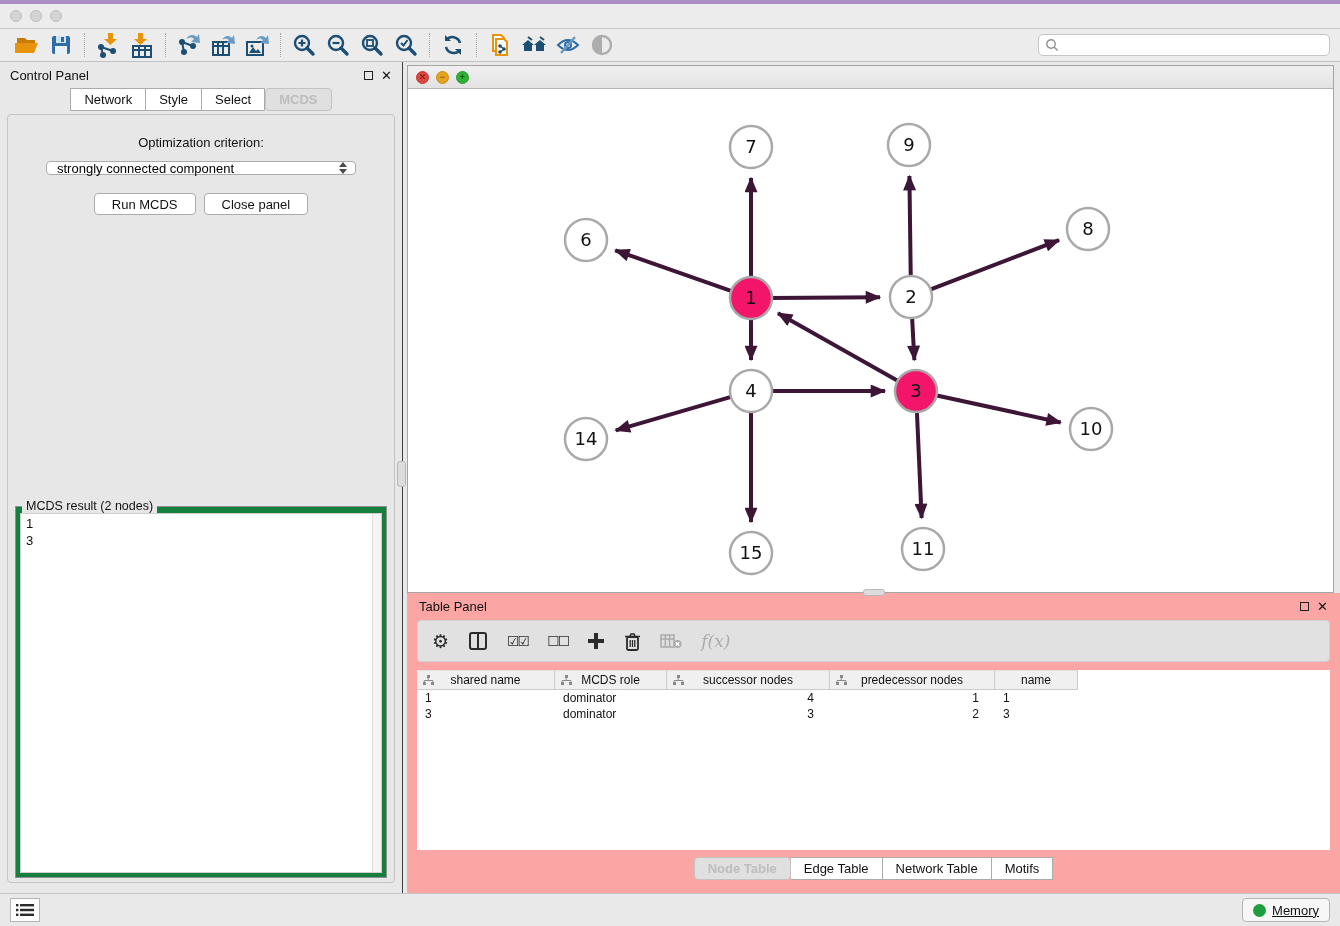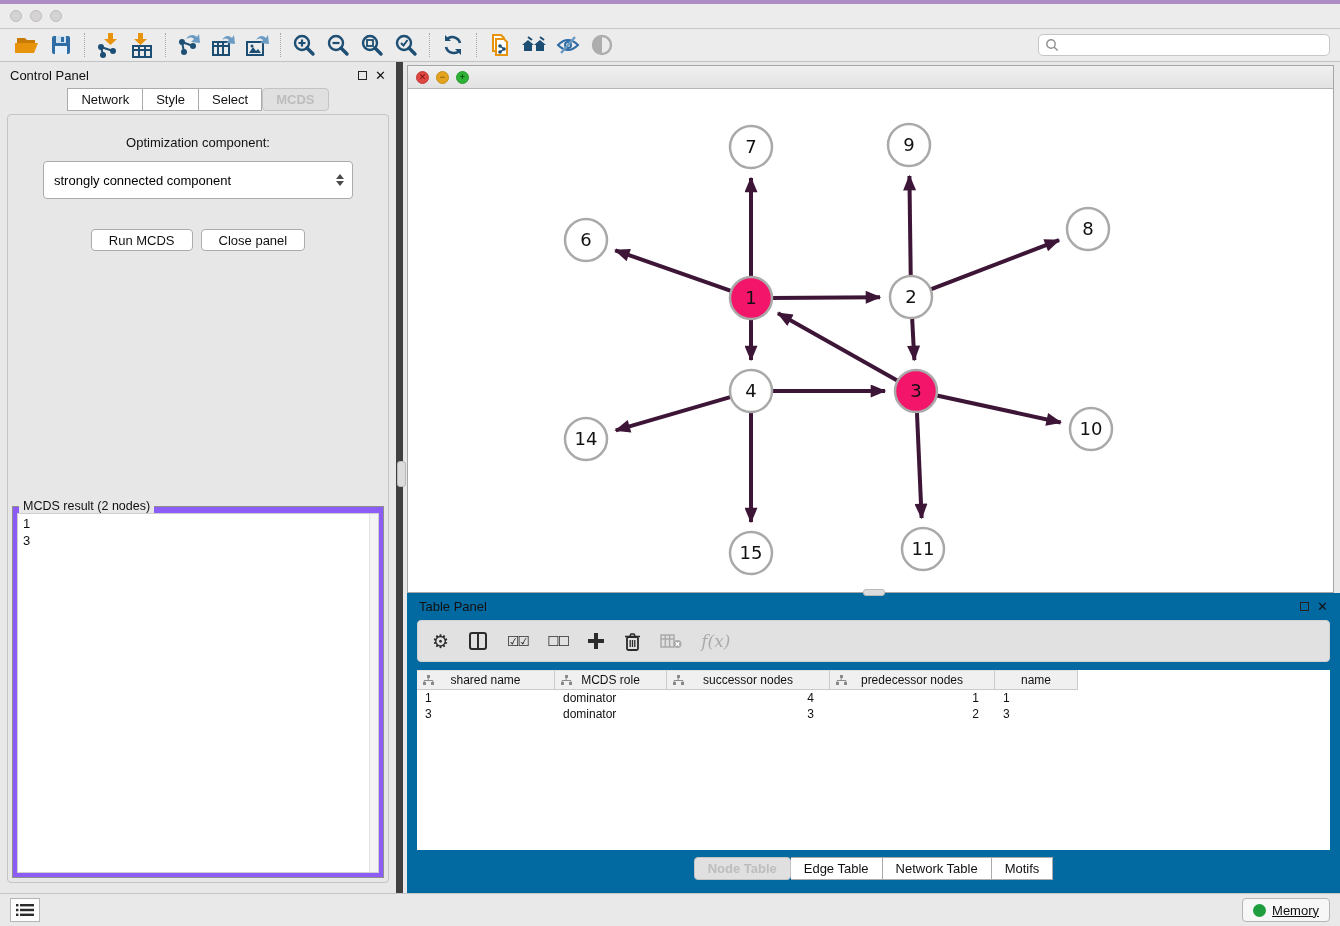--- a/index.html
+++ b/index.html
@@ -15,59 +15,59 @@
   
   .toolbar { position:absolute; left:0; top:29px; width:1340px; height:33px; background:#ECECEC; border-bottom:1px solid #C2C2C2; display:flex; align-items:center; padding:0 10px; }
   .tb-btn { width:34px; height:28px; display:flex; align-items:center; justify-content:center; cursor:default; }
   .tb-btn svg { display:block; }
   .tb-sep { width:1px; height:24px; margin:0 6px; border-left:1px dotted #A9A9A9; }
   .search-wrap { margin-left:auto; display:flex; align-items:center; }
   .search-box { width:292px; height:22px; border:1px solid #C6C6C6; border-radius:5px; background:#fff; display:flex; align-items:center; padding:0 6px; }
   .search-box input { border:none; outline:none; flex:1; font-size:12px; background:transparent; margin-left:4px; }
 
   
-  .control-panel { position:absolute; left:0; top:62px; width:403px; height:831px; background:#E8E8E8; border-right:7px solid #404040; }
+  .control-panel { position:absolute; left:0; top:62px; width:403px; height:831px; background:#E8E8E8; border-right:1px solid #404040; }
   .cp-header { height:26px; display:flex; align-items:center; padding:0 10px; }
   .cp-header .cp-title { font-size:13px; color:#111; }
   .panel-header-icons { margin-left:auto; display:flex; align-items:center; gap:8px; }
   .ic-max { width:9px; height:9px; border:1.5px solid #222; display:inline-block; }
   .ic-close { font-size:13px; font-weight:bold; color:#111; line-height:1; }
   .cp-tabs { display:flex; justify-content:center; position:relative; z-index:2; }
   .tab { font-size:13px; padding:3px 13px; background:#fff; border:1px solid #ABABAB; border-left:none; color:#111; cursor:default; }
   .tab:first-child { border-left:1px solid #ABABAB; }
   .tab.active { background:#E0E0E0; color:#BDBDBD; border:1px solid #C3C3C3; border-radius:4px;font-weight:bold; }
   .cp-content { position:absolute; left:7px; right:7px; top:52px; bottom:10px; background:#E7E7E7; border:1px solid #C4C4C4; border-radius:4px; display:flex; flex-direction:column; align-items:center; }
   .opt-label { margin-top:20px; font-size:13px; color:#111; }
-  .dropdown { margin-top:11px; width:310px; height:38px; background:#fff; border:1px solid #ABABAB; border-radius:4px; display:flex; align-items:center; padding:0 8px 0 10px; font-size:13px; }
+  .dropdown { margin-top:11px; width:310px; height:14px; background:#fff; border:1px solid #ABABAB; border-radius:4px; display:flex; align-items:center; padding:0 8px 0 10px; font-size:13px; }
   .dd-stepper { margin-left:auto; display:flex; flex-direction:column; gap:2px; }
   .dd-stepper span { width:0; height:0; border-left:4px solid transparent; border-right:4px solid transparent; }
   .dd-up { border-bottom:5px solid #4A4A4A; }
   .dd-down { border-top:5px solid #4A4A4A; }
-  .cp-buttons { margin-top:30px; display:flex; gap:8px;text-align:center; }
+  .cp-buttons { margin-top:18px; display:flex; gap:8px;text-align:center; }
   .btn { height:22px; padding:0 17px; background:#fff; border:1px solid #ABABAB; border-radius:4px; font-size:13px; color:#111; display:flex; align-items:center; cursor:default; }
-  .result-group { margin-top:auto; margin-bottom:4px; width:372px; height:372px; border:1px solid #8F8F8F; position:relative; background:#8b5cf6; }
+  .result-group { margin-top:auto; margin-bottom:4px; width:372px; height:372px; border:1px solid #8F8F8F; position:relative; background:#15803d; }
   .result-legend { position:absolute; top:-8px; left:6px; background:#E7E7E7; padding:0 4px; font-size:12.5px; color:#111; }
   .result-text { position:absolute; left:4px; right:4px; top:6px; bottom:4px; background:#fff; border:1px solid #CFCFCF; font-size:13px; line-height:17px; padding:1px 5px; white-space:pre; color:#111; }
   .result-scroll { position:absolute; right:0; top:0; bottom:0; width:9px; background:#F4F4F4; border-left:1px solid #E2E2E2; }
   .v-split-handle { position:absolute; left:397px; top:461px; width:9px; height:26px; background:#DCDCDC; border:1px solid #B9B9B9; border-radius:3px; z-index:5; }
 
   
   .network-window { position:absolute; left:407px; top:65px; width:927px; height:528px; border:1px solid #A6A6A6; background:#fff; }
   .nw-titlebar { height:23px; background:linear-gradient(#F0F0F0,#E2E2E2); border-bottom:1px solid #B5B5B5; display:flex; align-items:center; position:relative; }
   .nw-lights { display:flex; gap:7px; margin-left:8px; }
   .nwl { width:13px; height:13px; border-radius:50%; display:flex; align-items:center; justify-content:center; font-size:9px; font-weight:bold; line-height:1; }
   .nwl.red { background:#DE4642; border:1px solid #C03B36; color:#7E120E; }
   .nwl.yellow { background:#E3A31F; border:1px solid #C78F18; color:#8F5F00; }
   .nwl.green { background:#2EB137; border:1px solid #27992F; color:#0C5D12; }
   .nw-title { position:absolute; left:0; right:0; text-align:center; font-size:13px; color:#111; }
   .nw-canvas { position:relative; width:100%; height:503px; background:#fff; }
   .h-split-handle { position:absolute; left:455px; bottom:-4px; width:22px; height:7px; background:#DCDCDC; border:1px solid #B9B9B9; border-radius:3px; z-index:5; }
 
   
-  .table-panel { position:absolute; left:407px; top:593px; width:933px; height:300px; background:#0369a1; }
+  .table-panel { position:absolute; left:407px; top:593px; width:933px; height:300px; background:#fca5a5; }
   .tp-header { height:27px; display:flex; align-items:center; padding:0 12px; }
   .tp-header .tp-title { font-size:13px; color:#111; }
   .tp-toolbar { margin:0 10px; height:42px; background:#E1E1E1; border:1px solid #D2D2D2; border-radius:4px; display:flex; align-items:center; gap:19px; padding:0 14px; }
   .tt-icon { display:flex; align-items:center; justify-content:center; color:#2B2B2B; cursor:default; }
   .tt-gear { font-size:19px; }
   .tt-check { font-size:14px; letter-spacing:-2px; }
   .tt-fx { font-family:"DejaVu Serif","Liberation Serif",serif; font-style:italic; font-size:17px; color:#ABABAB; }
   .tt-disabled { color:#ABABAB; }
   .node-table { margin:8px 10px 0 10px; background:#fff; height:180px; overflow:hidden; font-size:12px; }
   .nt-head { display:flex; }
@@ -248,21 +248,21 @@
       <span class="ic-close">✕</span>
     </span>
   </div>
   <div class="cp-tabs">
       <span class="tab">Network</span>
       <span class="tab">Style</span>
       <span class="tab">Select</span>
       <span class="tab active">MCDS</span>
     </div>
   <div class="cp-content">
-    <div class="opt-label">Optimization component:</div>
+    <div class="opt-label">Optimization criterion:</div>
     <div class="dropdown">
       <span>strongly connected component</span>
       <span class="dd-stepper">
           <span class="dd-up"></span>
           <span class="dd-down"></span>
         </span>
     </div>
     <div class="cp-buttons">
       <div class="btn">Run MCDS</div>
       <div class="btn">Close panel</div>

